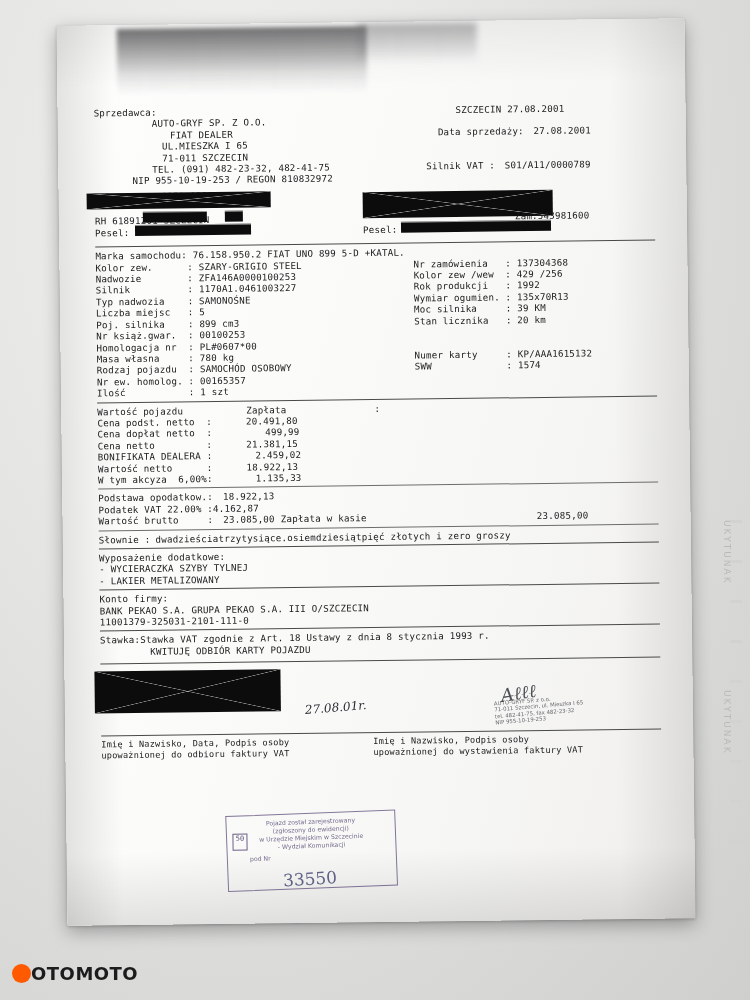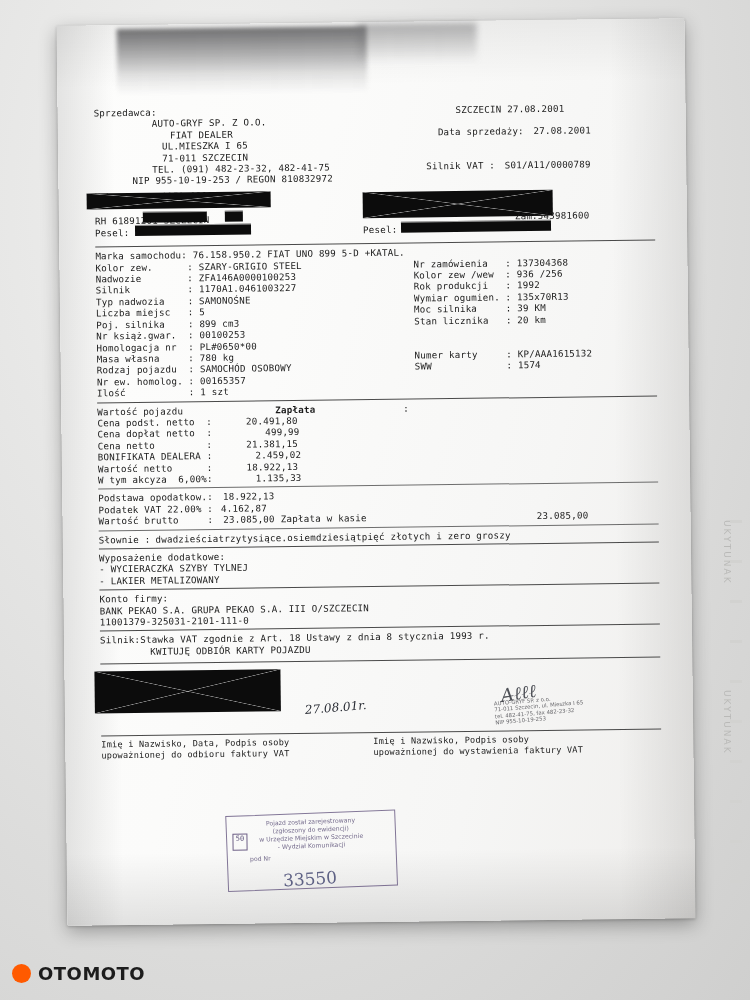--- a/index.html
+++ b/index.html
@@ -132,21 +132,21 @@
   .sidetext{
     position:absolute;
     font-family:"DejaVu Sans", sans-serif;
     font-size:9px;letter-spacing:2px;color:#b9b9b7;
     writing-mode:vertical-rl;
   }
   
   .perf{position:absolute;right:8px;width:12px;height:3px;background:#d2d2d0;}
   
   #logo{
-    position:absolute;left:12px;bottom:16px;display:flex;align-items:center;gap:7px;
+    position:absolute;left:12px;bottom:16px;display:flex;align-items:center;
   }
   #logo .o{
     width:19px;height:19px;border-radius:50%;
     background:#ff5a00;
   }
   #logo .txt{
     font-family:"DejaVu Sans", sans-serif;font-weight:bold;font-size:18px;color:#1c1c1c;letter-spacing:.5px;
   }
   .sig-labels{font-size:8.6px;line-height:10.6px;}
   .mono{white-space:pre;}
@@ -234,47 +234,47 @@
       <div class="row">
         <div class="col-l">
           <div class="mono"><span>Marka samochodu:</span> <span>76.158.950.2 FIAT UNO 899 5-D +KATAL.</span></div>
           <div class="mono"><span>Kolor zew.      :</span> <span>SZARY-GRIGIO STEEL</span></div>
           <div class="mono"><span>Nadwozie        :</span> <span>ZFA146A0000100253</span></div>
           <div class="mono"><span>Silnik          :</span> <span>1170A1.0461003227</span></div>
           <div class="mono"><span>Typ nadwozia    :</span> <span>SAMONOŚNE</span></div>
           <div class="mono"><span>Liczba miejsc   :</span> <span>5</span></div>
           <div class="mono"><span>Poj. silnika    :</span> <span>899 cm3</span></div>
           <div class="mono"><span>Nr książ.gwar.  :</span> <span>00100253</span></div>
-          <div class="mono"><span>Homologacja nr  :</span> <span>PL#0650*00</span></div>
+          <div class="mono"><span>Homologacja nr  :</span> <span>PL#0607*00</span></div>
           <div class="mono"><span>Masa własna     :</span> <span>780 kg</span></div>
           <div class="mono"><span>Rodzaj pojazdu  :</span> <span>SAMOCHÓD OSOBOWY</span></div>
           <div class="mono"><span>Nr ew. homolog. :</span> <span>00165357</span></div>
           <div class="mono"><span>Ilość           :</span> <span>1 szt</span></div>
         </div>
         <div class="col-r" style="padding-left:18px;">
           <div style="height:11.4px;"></div>
           <div class="mono"><span>Nr zamówienia   :</span> <span>137304368</span></div>
-          <div class="mono"><span>Kolor zew /wew  :</span> <span>936 /256</span></div>
+          <div class="mono"><span>Kolor zew /wew  :</span> <span>429 /256</span></div>
           <div class="mono"><span>Rok produkcji   :</span> <span>1992</span></div>
           <div class="mono"><span>Wymiar ogumien. :</span> <span>135x70R13</span></div>
           <div class="mono"><span>Moc silnika     :</span> <span>39 KM</span></div>
           <div class="mono"><span>Stan licznika   :</span> <span>20 km</span></div>
           <div style="height:11.4px;"></div>
           <div style="height:11.4px;"></div>
           <div class="mono"><span>Numer karty     :</span> <span>KP/AAA1615132</span></div>
           <div class="mono"><span>SWW             :</span> <span>1574</span></div>
         </div>
       </div>
 
       <div class="hr"></div>
 
       <div>
         <div class="row">
           <span class="mono">Wartość pojazdu</span>
-          <span class="mono" style="margin-left:92px;font-weight:bold;">Zapłata</span>
+          <span class="mono" style="margin-left:63px;">Zapłata</span>
           <span class="mono" style="margin-left:88px;">:</span>
         </div>
         <div class="row">
             <span class="mono">Cena podst. netto  :</span>
             <span class="mono" style="margin-left:34px;">20.491,80</span>
           </div>
         <div class="row">
             <span class="mono">Cena dopłat netto  :</span>
             <span class="mono" style="margin-left:53px;">499,99</span>
           </div>
@@ -298,21 +298,21 @@
 
       <div class="hr thin"></div>
 
       <div>
         <div class="row">
             <span class="mono">Podstawa opodatkow.:</span>
             <span class="mono" style="margin-left:10px;">18.922,13</span>
           </div>
         <div class="row">
             <span class="mono">Podatek VAT 22.00% :</span>
-            <span class="mono" style="margin-left:8px;">4.162,87</span>
+            <span class="mono" style="margin-left:0;">4.162,87</span>
           </div>
         <div class="row">
           <span class="mono">Wartość brutto     :</span>
           <span class="mono" style="margin-left:10px;">23.085,00</span>
           <span class="mono" style="margin-left:6px;">Zapłata w kasie</span>
           <span class="mono" style="margin-left:170px;">23.085,00</span>
         </div>
       </div>
 
       <div class="hr thin"></div>
@@ -335,21 +335,21 @@
       <div>
         <div class="mono">Konto firmy:</div>
         <div class="mono">BANK PEKAO S.A. GRUPA PEKAO S.A. III O/SZCZECIN</div>
         <div class="mono">11001379-325031-2101-111-0</div>
       </div>
 
       <div class="hr"></div>
 
       <div>
         <div class="row">
-          <span class="mono">Silnik:</span>
+          <span class="mono">Stawka:</span>
           <span class="mono">Stawka VAT zgodnie z Art. 18 Ustawy z dnia 8 stycznia 1993 r.</span>
         </div>
         <div class="mono" style="padding-left:50px;">KWITUJĘ ODBIÓR KARTY POJAZDU</div>
       </div>
 
       <div class="hr" style="margin-top:6px;"></div>
 
       <div style="position:relative;height:82px;">
         <div class="redact x" style="position:absolute;left:-6px;top:4px;width:186px;height:42px;"></div>
       </div>

